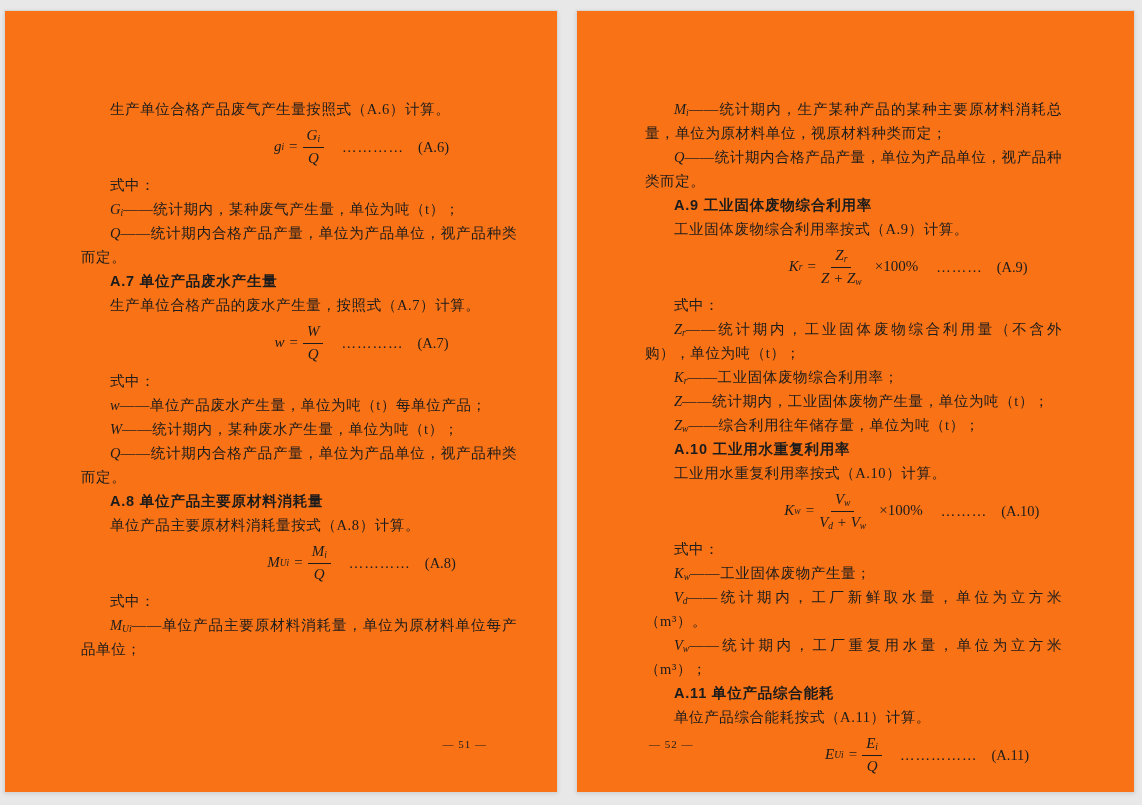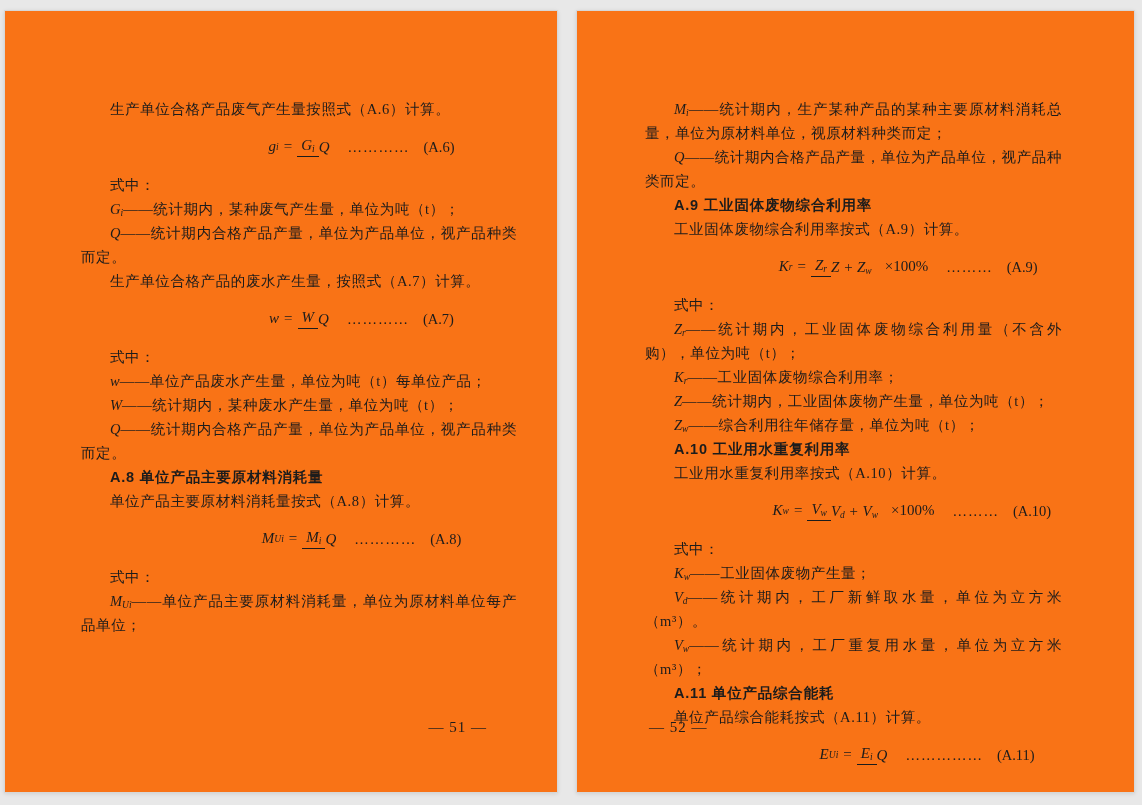--- a/index.html
+++ b/index.html
@@ -71,20 +71,21 @@
     align-items: center;
     font-style: italic;
     font-size: 15px;
     line-height: 1.15;
     letter-spacing: 0;
     white-space: nowrap;
   }
   .rel { font-style: normal; margin: 0 5px; }
   .frac {
     display: inline-flex;
+    flex-direction: column;
     align-items: center;
     text-align: right;
   }
   .frac .num { display: block; padding: 0 4px 2px; border-bottom: 1px solid #1c1c1c; }
   .frac .den { display: block; padding-top: 2px; }
   .suffix { font-style: normal; margin-left: 13px; }
   .dots-cell {
     grid-column: 3;
     display: flex;
     align-items: center;
@@ -92,22 +93,22 @@
     white-space: nowrap;
     font-style: normal;
     font-size: 14.5px;
     letter-spacing: 0;
   }
   .dots { letter-spacing: 1px; }
   .flabel { margin-left: 14px; }
 
   .page-number {
     position: absolute;
-    bottom: 56px;
-    font-size: 15px;
+    bottom: 42px;
+    font-size: 11px;
     letter-spacing: 1px;
     white-space: nowrap;
   }
   #page-left  .page-number { right: 70px; }
   #page-right .page-number { left: 72px; }
 </style>
 </head>
 <body>
 
 <div id="canvas">
@@ -126,20 +127,21 @@
             </span>
           </span>
           <span class="dots-cell">
             <span class="dots">…………</span>
             <span class="flabel">(A.6)</span>
           </span>
         </div>
         <p class="para"><span>式中：</span></p>
         <p class="def"><i class="var">G</i><sub class="var-sub">i</sub><span>——统计期内，某种废气产生量，单位为吨（t）；</span></p>
         <p class="def"><i class="var">Q</i><span>——统计期内合格产品产量，单位为产品单位，视产品种类而定。</span></p>
+        <p class="heading"><span>A.7 单位产品废水产生量</span></p>
         <p class="para"><span>生产单位合格产品的废水产生量，按照式（A.7）计算。</span></p>
         <div class="formula-row">
           <span class="eq">
             <i class="var">w</i>
             <span class="rel">=</span>
             <span class="frac">
               <span class="num"><i class="var">W</i></span>
               <span class="den"><i class="var">Q</i></span>
             </span>
           </span>

